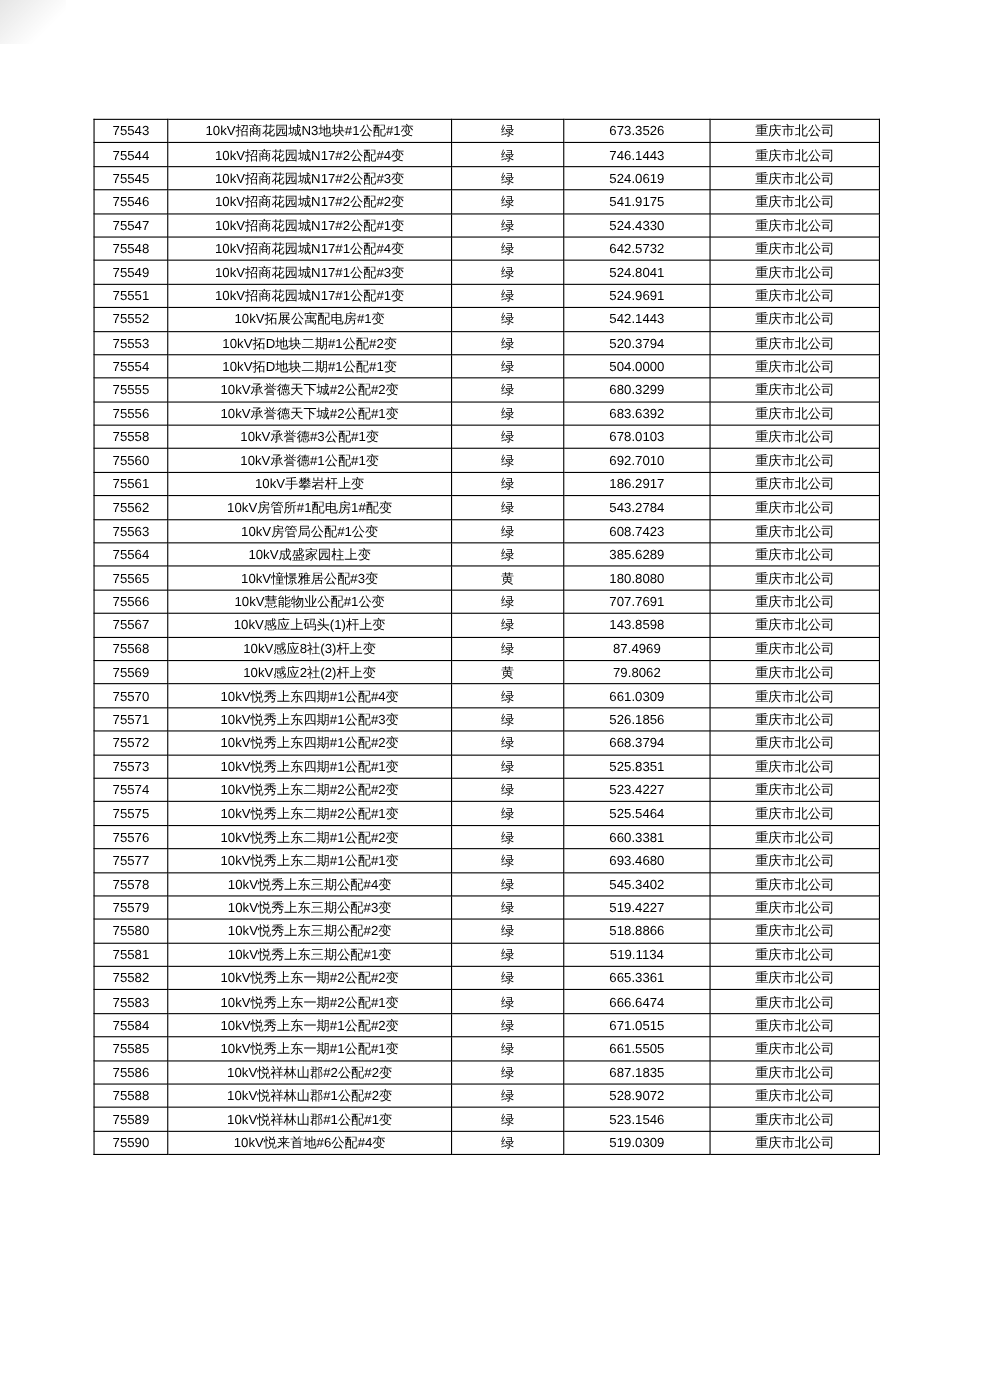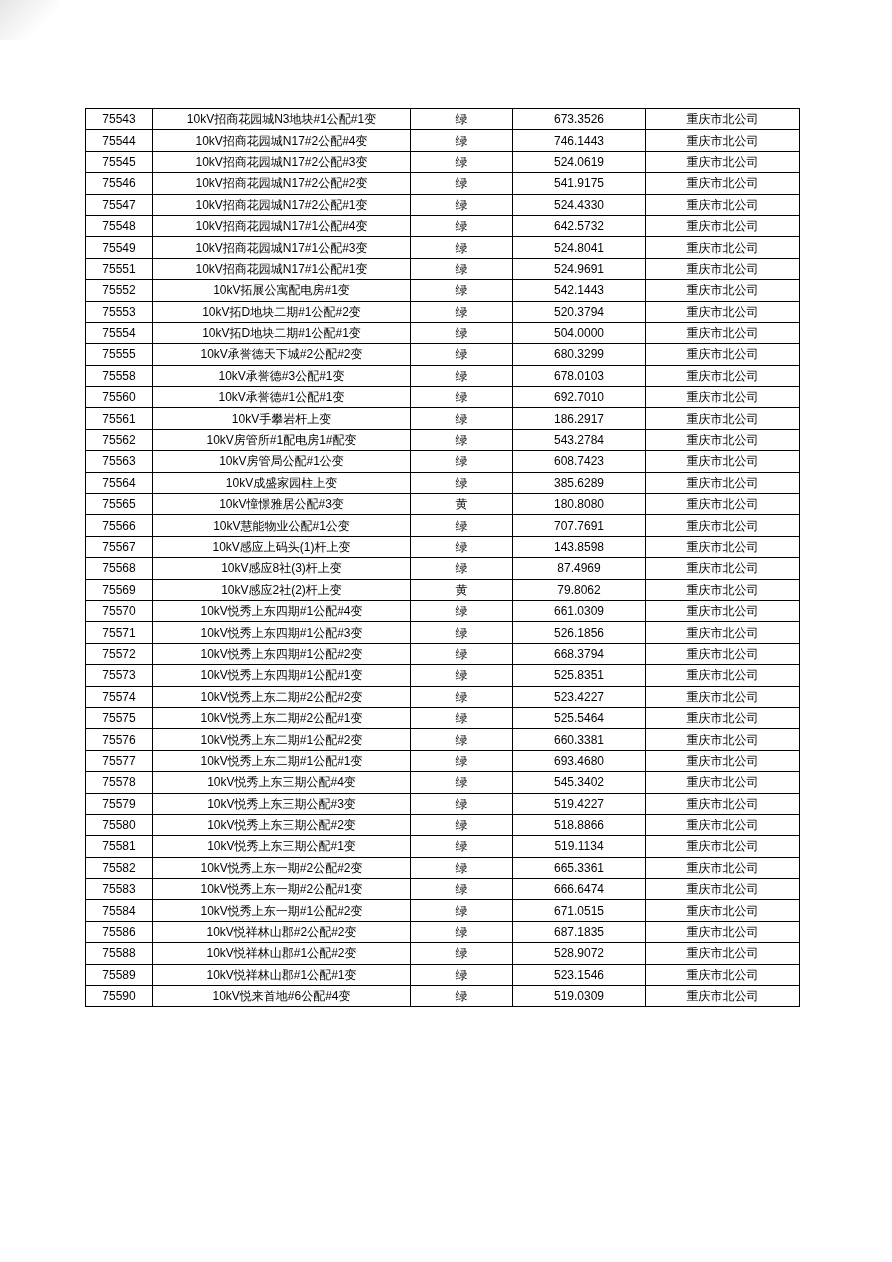--- a/index.html
+++ b/index.html
@@ -141,20 +141,27 @@
           <td>重庆市北公司</td>
         </tr>
         <tr>
           <td>75555</td>
           <td>10kV承誉德天下城#2公配#2变</td>
           <td>绿</td>
           <td>680.3299</td>
           <td>重庆市北公司</td>
         </tr>
         <tr>
+          <td>75556</td>
+          <td>10kV承誉德天下城#2公配#1变</td>
+          <td>绿</td>
+          <td>683.6392</td>
+          <td>重庆市北公司</td>
+        </tr>
+        <tr>
           <td>75558</td>
           <td>10kV承誉德#3公配#1变</td>
           <td>绿</td>
           <td>678.0103</td>
           <td>重庆市北公司</td>
         </tr>
         <tr>
           <td>75560</td>
           <td>10kV承誉德#1公配#1变</td>
           <td>绿</td>
@@ -320,20 +327,27 @@
           <td>10kV悦秀上东一期#2公配#1变</td>
           <td>绿</td>
           <td>666.6474</td>
           <td>重庆市北公司</td>
         </tr>
         <tr>
           <td>75584</td>
           <td>10kV悦秀上东一期#1公配#2变</td>
           <td>绿</td>
           <td>671.0515</td>
+          <td>重庆市北公司</td>
+        </tr>
+        <tr>
+          <td>75585</td>
+          <td>10kV悦秀上东一期#1公配#1变</td>
+          <td>绿</td>
+          <td>661.5505</td>
           <td>重庆市北公司</td>
         </tr>
         <tr>
           <td>75586</td>
           <td>10kV悦祥林山郡#2公配#2变</td>
           <td>绿</td>
           <td>687.1835</td>
           <td>重庆市北公司</td>
         </tr>
         <tr>

